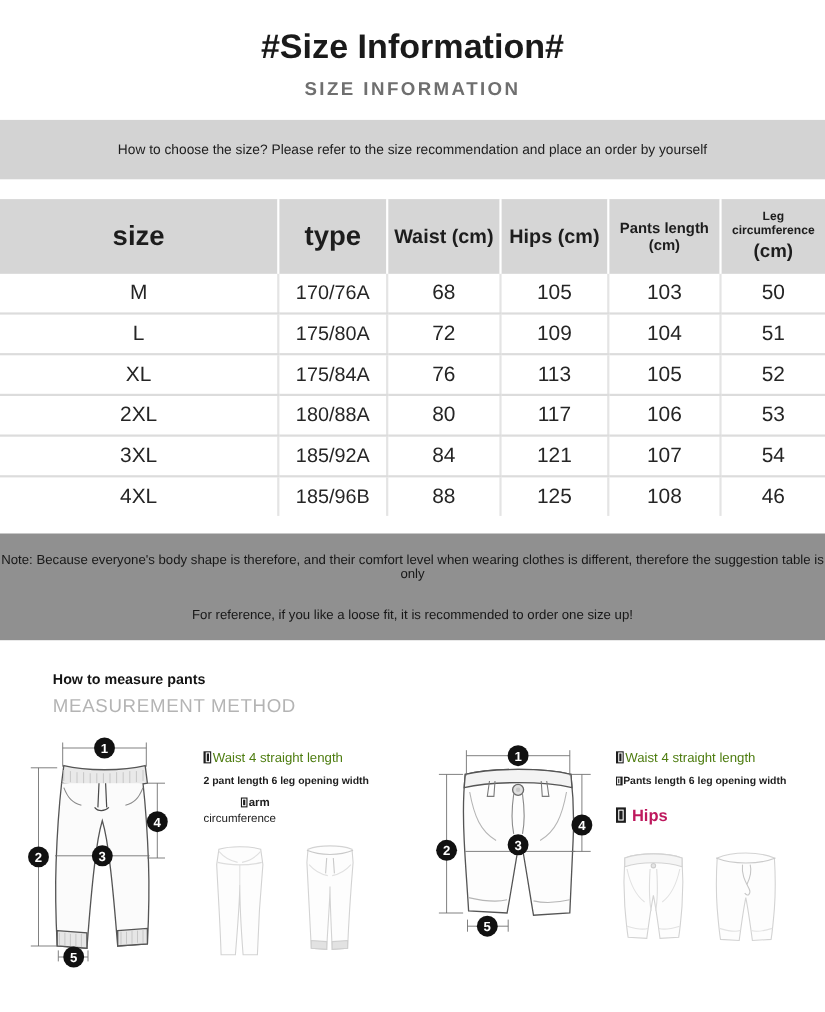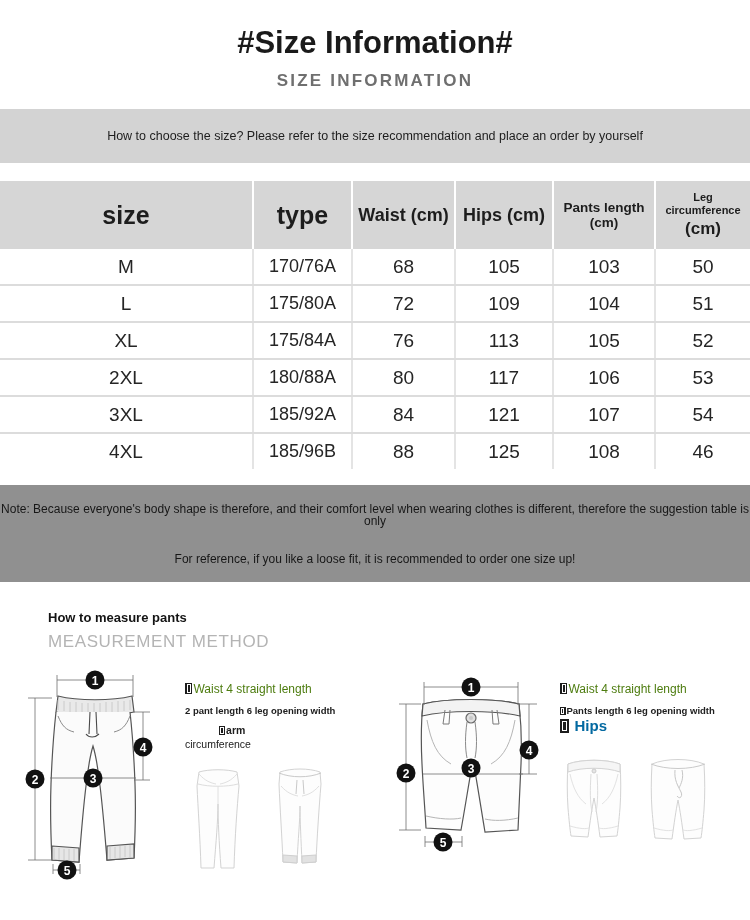--- a/index.html
+++ b/index.html
@@ -161,24 +161,24 @@
     line-height: 1.25;
     white-space: nowrap;
   }
   .legend-extra {
     margin-top: 7px;
     font-size: 10.5px;
     color: #202020;
     line-height: 1.3;
   }
   .legend-hips {
-    margin-top: 0;
+    margin-top: 16px;
     font-size: 15px;
     font-weight: bold;
-    color: #0369a1;
+    color: #be185d;
   }
   .tofu {
     display: inline-block;
     width: 0.62em;
     height: 0.92em;
     background: #1d1d1d;
     vertical-align: -0.08em;
     position: relative;
     margin-right: 1px;
   }

